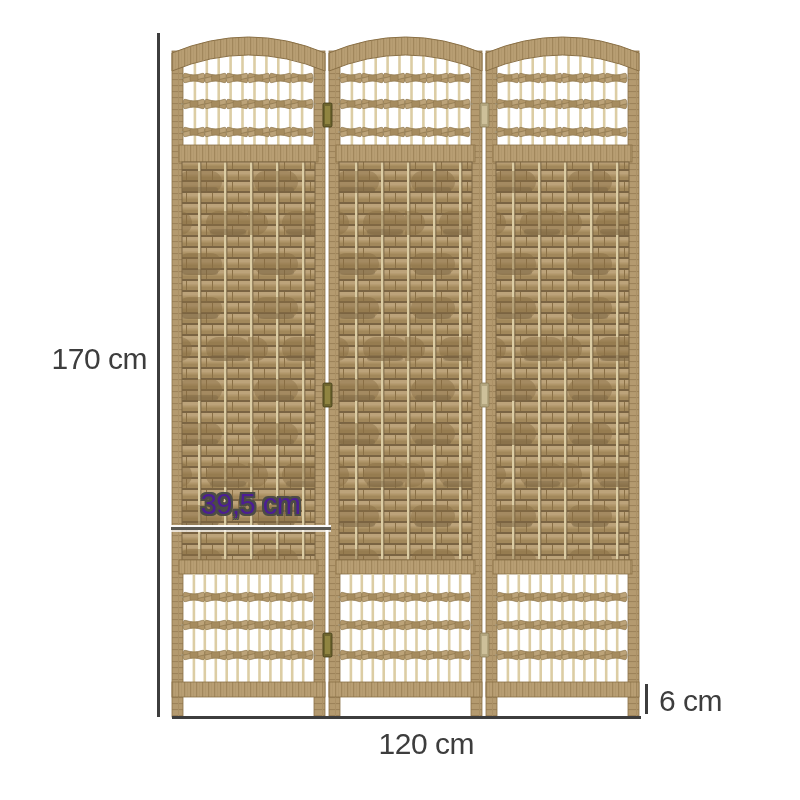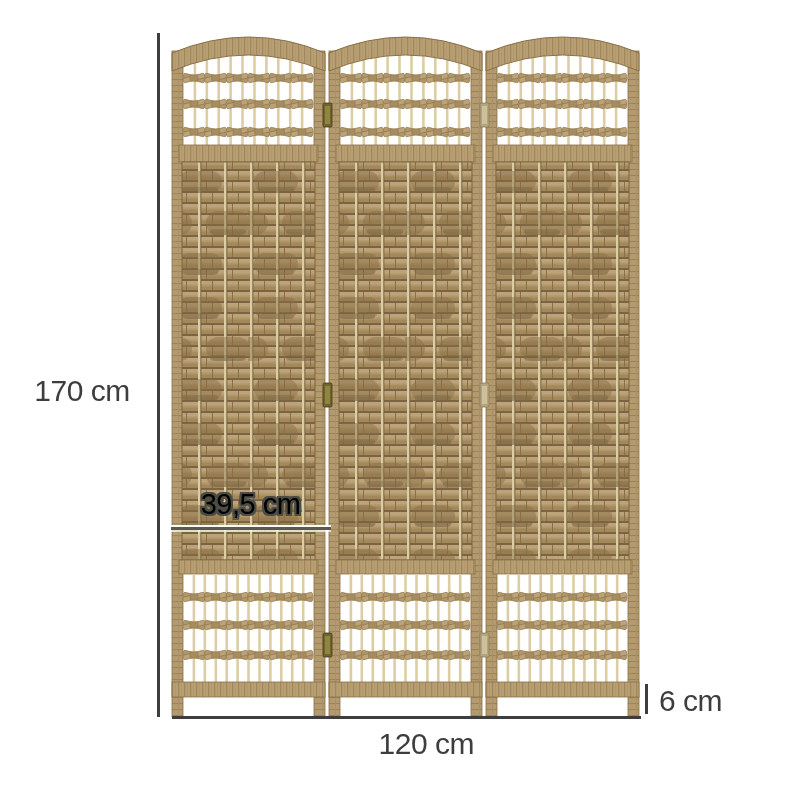--- a/index.html
+++ b/index.html
@@ -9,26 +9,26 @@
   }
   .stage svg{position:absolute;left:0;top:0;}
   .dim{position:absolute;background:#3d3d3d;}
   .dim.v-height{left:157px;top:33px;width:3px;height:684px;}
   .dim.h-width{left:172px;top:716px;width:469px;height:3px;}
   .dim.v-foot{left:645px;top:684px;width:3px;height:30px;}
   .lbl{
     position:absolute;color:#3d3d3d;font-size:30px;line-height:1.1;
     letter-spacing:-0.5px;white-space:nowrap;text-align:right;
   }
-  .lbl.height{left:17px;top:342px;width:130px;text-align:center;margin-top:32px;}
+  .lbl.height{left:17px;top:342px;width:130px;text-align:right;}
   .lbl.total-width{left:350px;top:727px;width:124px;text-align:right;}
   .lbl.foot{left:659px;top:684px;}
   .lbl.panel-width{
     left:168px;top:489px;width:165px;text-align:center;
-    color:#000000;font-size:29px;
+    color:#4c1d95;font-size:29px;
     text-shadow:
       -2px -2px 0 #4c4c45, 2px -2px 0 #4c4c45,
       -2px  2px 0 #4c4c45, 2px  2px 0 #4c4c45,
       -2px  0   0 #4c4c45, 2px  0   0 #4c4c45,
        0   -2px 0 #4c4c45, 0    2px 0 #4c4c45;
   }
   .panel-width-line{
     position:absolute;left:171px;top:527px;width:160px;height:3px;
     background:#5a5852;
     box-shadow:0 -2px 0 rgba(255,255,255,0.95), 0 2px 0 rgba(255,255,255,0.7);

